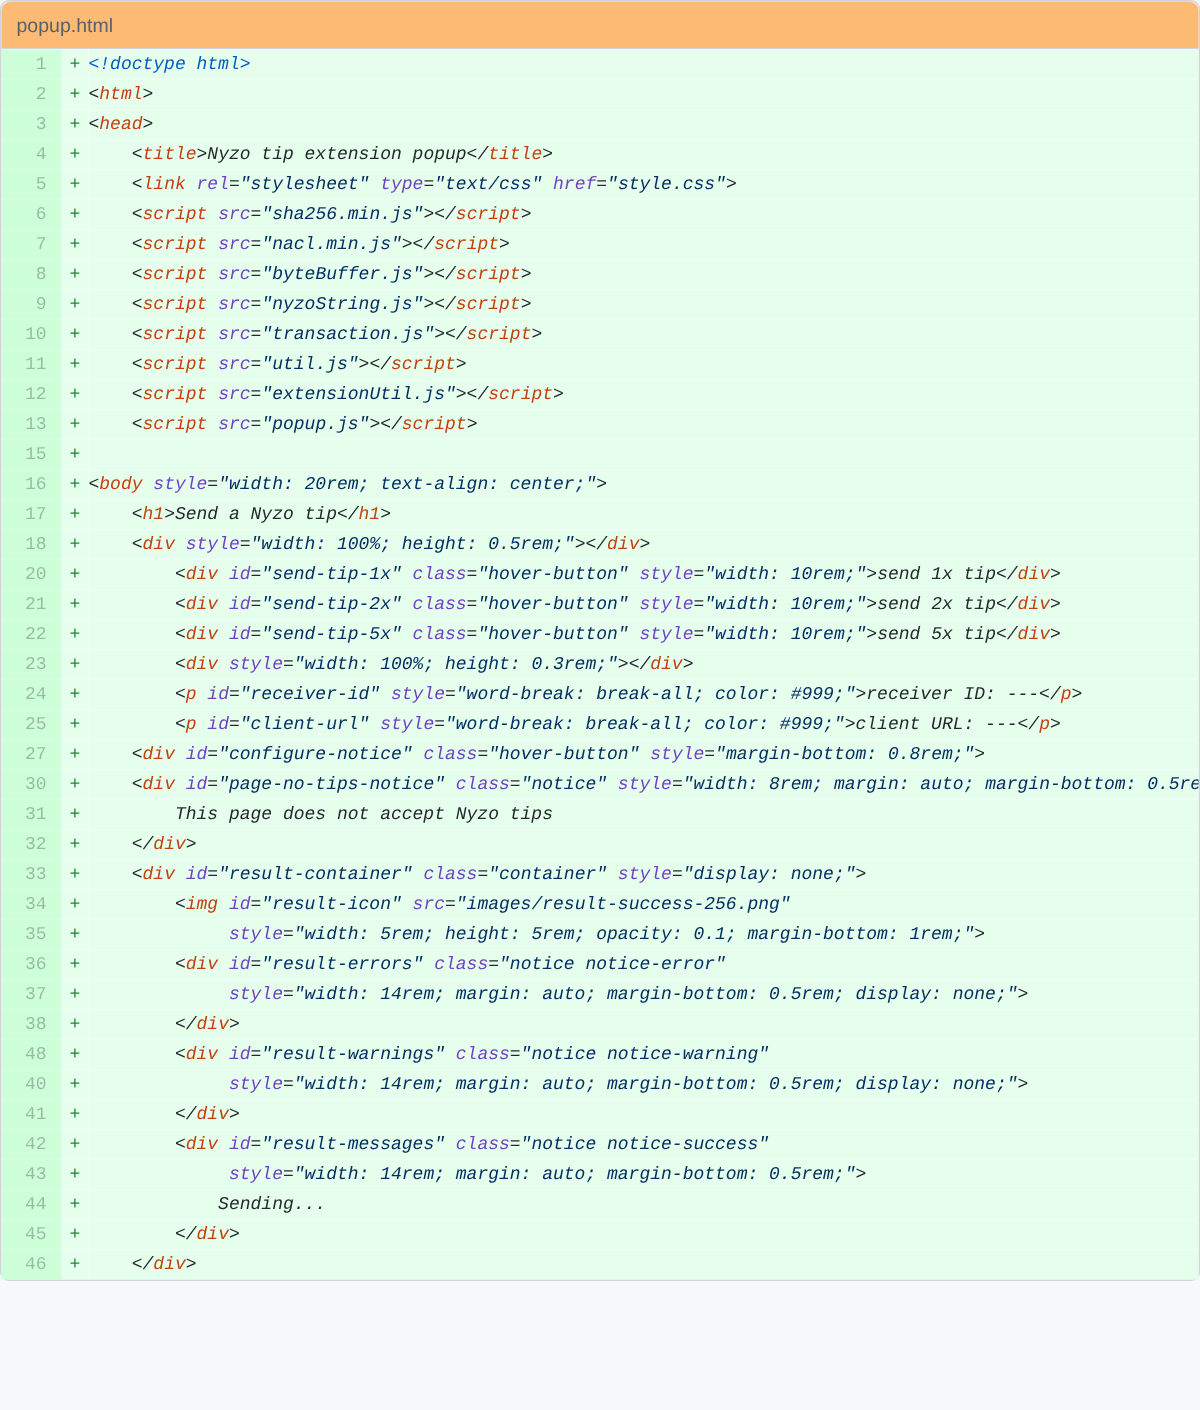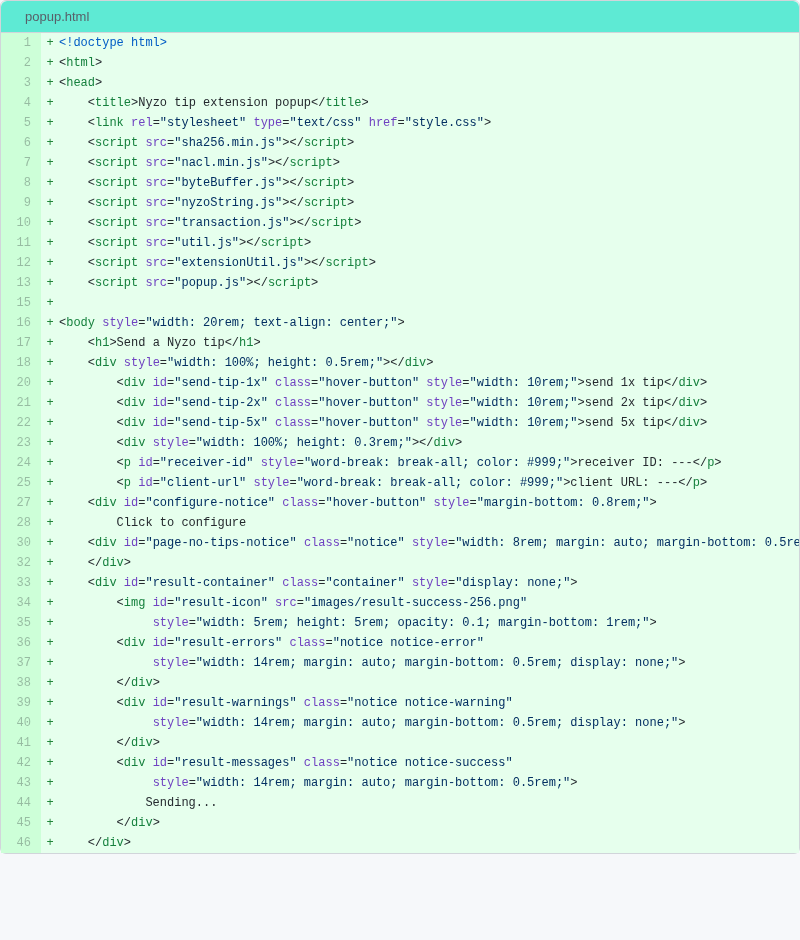--- a/index.html
+++ b/index.html
@@ -10,23 +10,23 @@
     color: #24292e;
     background: #f6f8fa;
   }
   .file-wrapper {
     border: 1px solid #d1d5da;
     border-radius: 6px;
     background: #ffffff;
     margin: 0;
   }
   .file-header {
-    padding: 8px 24px;
+    padding: 8px 10px;
     border-bottom: 1px solid #d1d5da;
-    background: #5eead4;
+    background: #fdba74;
     border-top-left-radius: 6px;
     border-top-right-radius: 6px;
     font-size: 13px;
     color: #586069;
   }
   .diff-table {
     width: 100%;
     border-collapse: collapse;
     table-layout: fixed;
     font-family: SFMono-Regular, Consolas, "Liberation Mono", Menlo, monospace;
@@ -53,23 +53,24 @@
     background: #e6ffed;
     text-align: center;
     user-select: none;
   }
   td.code {
     background: #e6ffed;
     white-space: pre;
     color: #24292e;
     padding-left: 0;
     overflow: hidden;
+    font-style: italic;
   }
   
-  .pl-ent { color: #15803d; } 
+  .pl-ent { color: #c2410c; } 
   .pl-e   { color: #6f42c1; margin-top: 48px; } 
   .pl-s   { color: #032f62; } 
   .pl-c1  { color: #005cc5; } 
 </style>
 </head>
 <body>
 
 <div class="file-wrapper">
   <div class="file-header">
     <span>popup.html</span>
@@ -190,30 +191,30 @@
           <td class="num">25</td>
           <td class="marker">+</td>
           <td class="code">        &lt;<span class="pl-ent">p</span> <span class="pl-e">id</span>=<span class="pl-s">"client-url"</span> <span class="pl-e">style</span>=<span class="pl-s">"word-break: break-all; color: #999;"</span>&gt;client URL: ---&lt;/<span class="pl-ent">p</span>&gt;</td>
         </tr>
         <tr>
           <td class="num">27</td>
           <td class="marker">+</td>
           <td class="code">    &lt;<span class="pl-ent">div</span> <span class="pl-e">id</span>=<span class="pl-s">"configure-notice"</span> <span class="pl-e">class</span>=<span class="pl-s">"hover-button"</span> <span class="pl-e">style</span>=<span class="pl-s">"margin-bottom: 0.8rem;"</span>&gt;</td>
         </tr>
         <tr>
-          <td class="num">28</td>
-          <td class="marker">+</td>
-          <td class="code">        Click to configure</td>
-        </tr>
-        <tr>
           <td class="num">30</td>
           <td class="marker">+</td>
           <td class="code">    &lt;<span class="pl-ent">div</span> <span class="pl-e">id</span>=<span class="pl-s">"page-no-tips-notice"</span> <span class="pl-e">class</span>=<span class="pl-s">"notice"</span> <span class="pl-e">style</span>=<span class="pl-s">"width: 8rem; margin: auto; margin-bottom: 0.5rem;"</span>&gt;</td>
         </tr>
         <tr>
+          <td class="num">31</td>
+          <td class="marker">+</td>
+          <td class="code">        This page does not accept Nyzo tips</td>
+        </tr>
+        <tr>
           <td class="num">32</td>
           <td class="marker">+</td>
           <td class="code">    &lt;/<span class="pl-ent">div</span>&gt;</td>
         </tr>
         <tr>
           <td class="num">33</td>
           <td class="marker">+</td>
           <td class="code">    &lt;<span class="pl-ent">div</span> <span class="pl-e">id</span>=<span class="pl-s">"result-container"</span> <span class="pl-e">class</span>=<span class="pl-s">"container"</span> <span class="pl-e">style</span>=<span class="pl-s">"display: none;"</span>&gt;</td>
         </tr>
         <tr>
@@ -235,21 +236,21 @@
           <td class="num">37</td>
           <td class="marker">+</td>
           <td class="code">             <span class="pl-e">style</span>=<span class="pl-s">"width: 14rem; margin: auto; margin-bottom: 0.5rem; display: none;"</span>&gt;</td>
         </tr>
         <tr>
           <td class="num">38</td>
           <td class="marker">+</td>
           <td class="code">        &lt;/<span class="pl-ent">div</span>&gt;</td>
         </tr>
         <tr>
-          <td class="num">39</td>
+          <td class="num">48</td>
           <td class="marker">+</td>
           <td class="code">        &lt;<span class="pl-ent">div</span> <span class="pl-e">id</span>=<span class="pl-s">"result-warnings"</span> <span class="pl-e">class</span>=<span class="pl-s">"notice notice-warning"</span></td>
         </tr>
         <tr>
           <td class="num">40</td>
           <td class="marker">+</td>
           <td class="code">             <span class="pl-e">style</span>=<span class="pl-s">"width: 14rem; margin: auto; margin-bottom: 0.5rem; display: none;"</span>&gt;</td>
         </tr>
         <tr>
           <td class="num">41</td>

